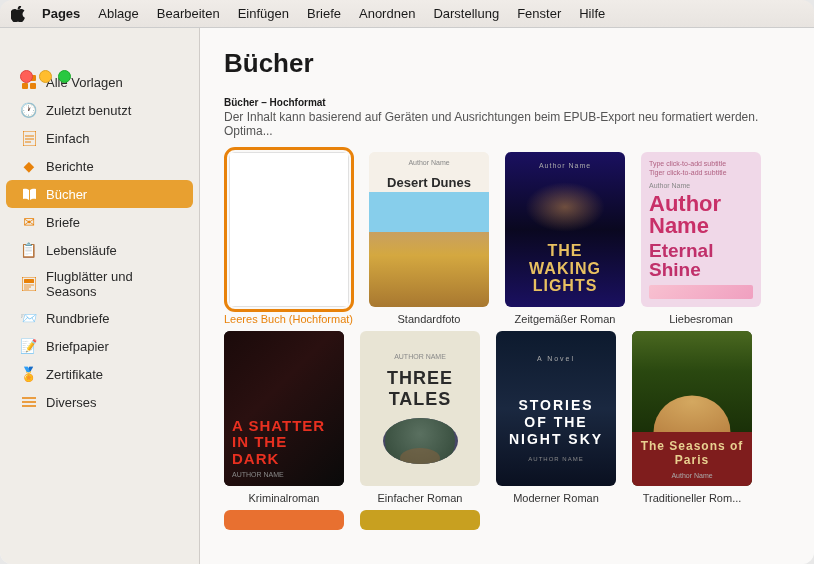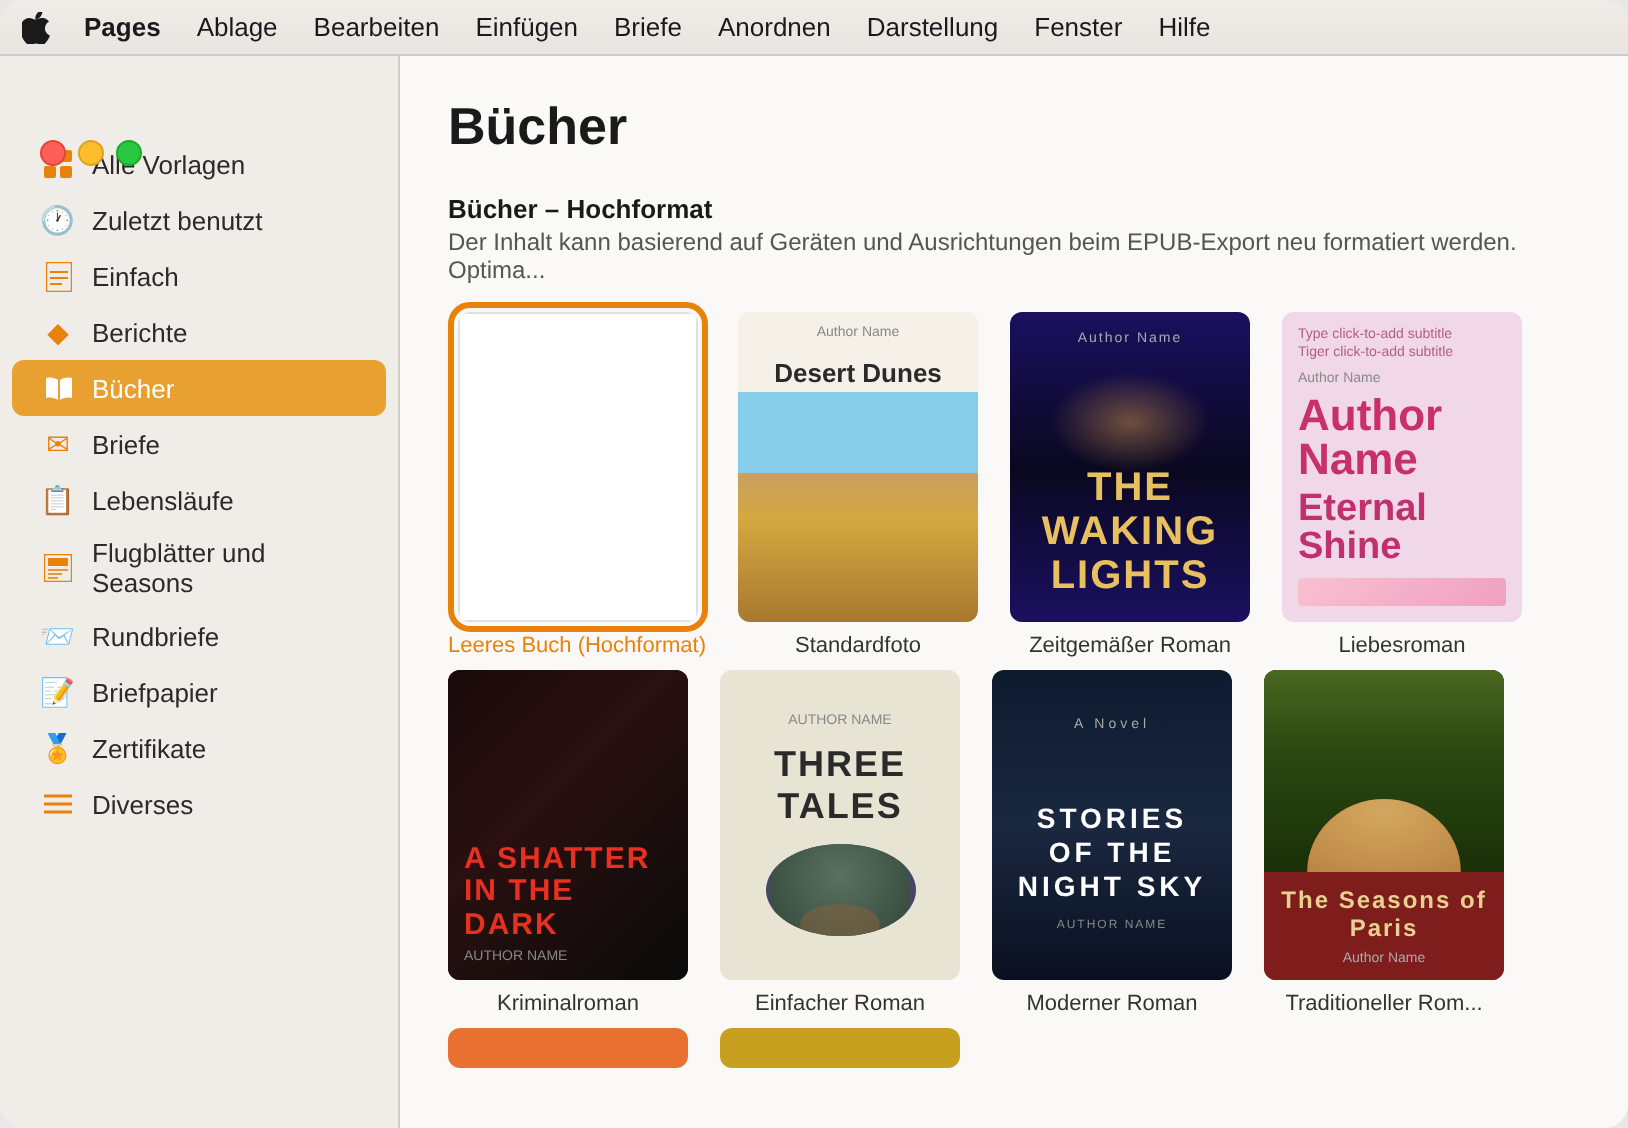--- a/index.html
+++ b/index.html
@@ -114,21 +114,21 @@
       overflow-y: auto;
       background: #faf9f8;
     }
     .content-title {
       font-size: 26px;
       font-weight: 700;
       color: #1a1a1a;
       margin-bottom: 18px;
     }
     .section-title {
-      font-size: 13px;
+      font-size: 10px;
       font-weight: 700;
       color: #1a1a1a;
       margin-bottom: 2px;
     }
     .section-desc {
       font-size: 12px;
       color: #555;
       margin-bottom: 14px;
     }
     .template-item {
@@ -309,21 +309,21 @@
           </div>
         </div>
         <span class="template-label">Standardfoto</span>
       </div>
 
       <div class="template-item">
         <div class="template-thumb">
           <div style="width:100%;height:100%;background:linear-gradient(to bottom, #1a1060 0%, #0a0820 50%, #1a1060 100%);display:flex;flex-direction:column;align-items:center;justify-content:flex-end;padding:12px 8px;position:relative;overflow:hidden;">
             <div style="position:absolute;top:30px;left:50%;transform:translateX(-50%);width:80px;height:50px;background:radial-gradient(ellipse, rgba(255,180,80,0.4) 0%, transparent 70%);"></div>
             <div style="position:absolute;top:10px;left:50%;transform:translateX(-50%);font-size:7px;color:#aaa;letter-spacing:1px;white-space:nowrap;">Author Name</div>
-            <div style="font-size:20px;font-weight:900;color:#e8c060;text-align:center;line-height:1.1;letter-spacing:1px;text-transform:uppercase;">THE WAKING LIGHTS</div>
+            <div style="font-size:16px;font-weight:900;color:#e8c060;text-align:center;line-height:1.1;letter-spacing:1px;text-transform:uppercase;">THE WAKING LIGHTS</div>
           </div>
         </div>
         <span class="template-label">Zeitgemäßer Roman</span>
       </div>
 
       <div class="template-item">
         <div class="template-thumb">
           <div style="width:100%;height:100%;background:#f0d8e8;display:flex;flex-direction:column;align-items:flex-start;padding:8px 8px;overflow:hidden;">
             <div style="font-size:7px;color:#b06080;margin-bottom:2px;">Type‏ click-to-add subtitle</div>
             <div style="font-size:7px;color:#b06080;margin-bottom:6px;">Tiger click-to-add subtitle</div>

